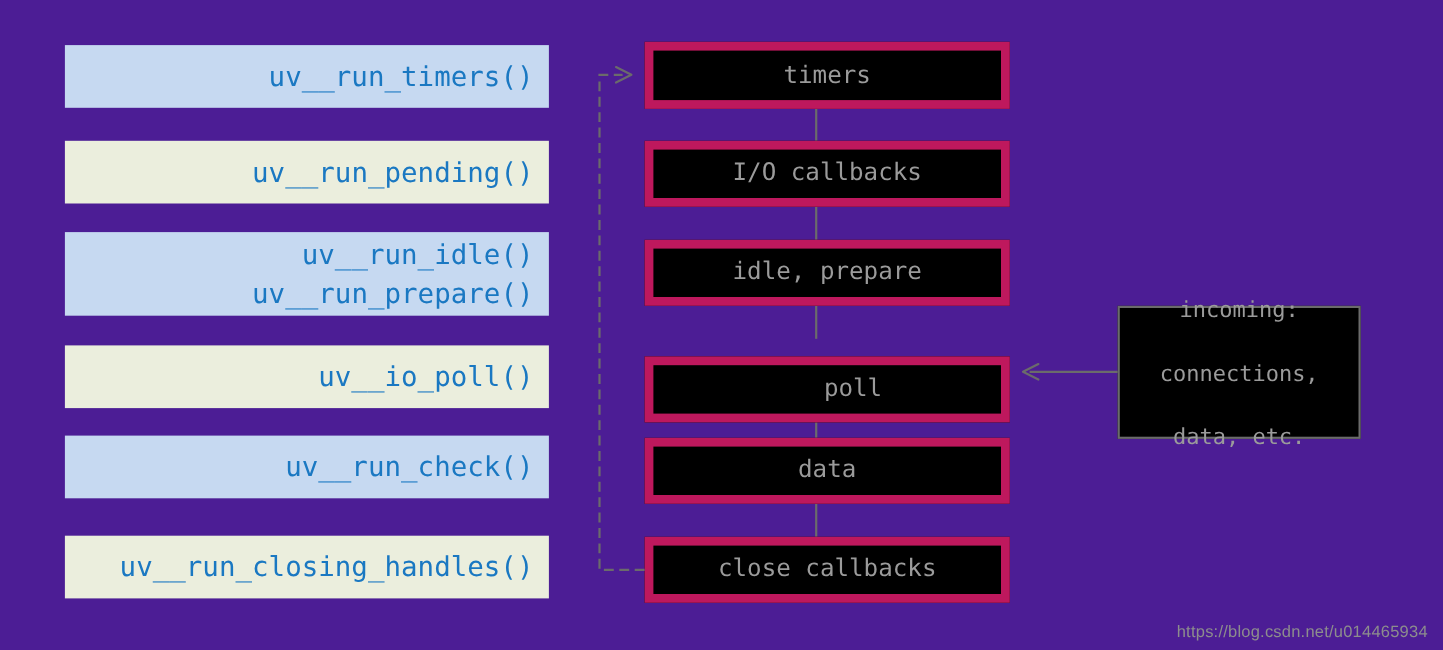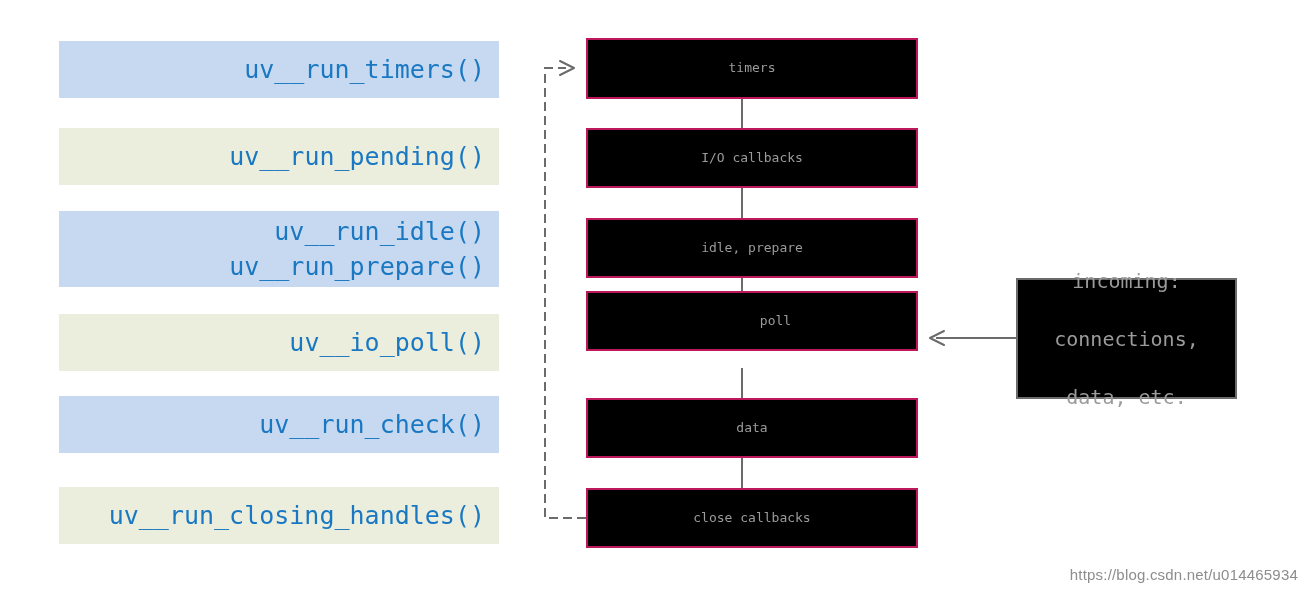--- a/index.html
+++ b/index.html
@@ -5,21 +5,21 @@
 <style>
   html, body {
     margin: 0;
     padding: 0;
     background: #000000;
   }
   #canvas {
     position: relative;
     width: 1312px;
     height: 591px;
-    background: #ffffff;
+    background: #4c1d95;
     overflow: hidden;
     font-family: "DejaVu Sans Mono", "Liberation Mono", monospace;
   }
 
   
   .api-box {
     position: absolute;
     box-sizing: border-box;
     display: flex;
     flex-direction: column;
@@ -34,28 +34,28 @@
     white-space: pre;
   }
   .api-box.blue  { background: #c6d9f1; }
   .api-box.cream { background: #ebeedd; }
   .api-box .api-line { display: block; }
 
   
   .phase-box {
     position: absolute;
     box-sizing: border-box;
-    border: 2px solid #be185d;
+    border: 8px solid #be185d;
     background: #000000;
     color: #9b9b9b;
     display: flex;
     align-items: center;
     justify-content: center;
     font-family: "DejaVu Sans Mono", "Liberation Mono", monospace;
-    font-size: 13px;
+    font-size: 22px;
     line-height: 1.45;
     white-space: pre;
     text-align: center;
   }
 
   .note-box {
     position: absolute;
     box-sizing: border-box;
     border: 2px solid #6b6b6b;
     background: #000000;
@@ -140,21 +140,21 @@
   </div>
 
   <div class="phase-box" style="left:586px; top:128px; width:332px; height:60px;">
     <span>I/O callbacks</span>
   </div>
 
   <div class="phase-box" style="left:586px; top:218px; width:332px; height:60px;">
     <span>idle, prepare</span>
   </div>
 
-  <div class="phase-box" style="left:586px; top:291px; width:332px; height:60px;padding-left:47px;">
+  <div class="phase-box" style="left:586px; top:324px; width:332px; height:60px;padding-left:47px;">
     <span>poll</span>
   </div>
 
   <div class="phase-box" style="left:586px; top:398px; width:332px; height:60px;">
     <span>data</span>
   </div>
 
   <div class="phase-box" style="left:586px; top:488px; width:332px; height:60px;">
     <span>close callbacks</span>
   </div>

